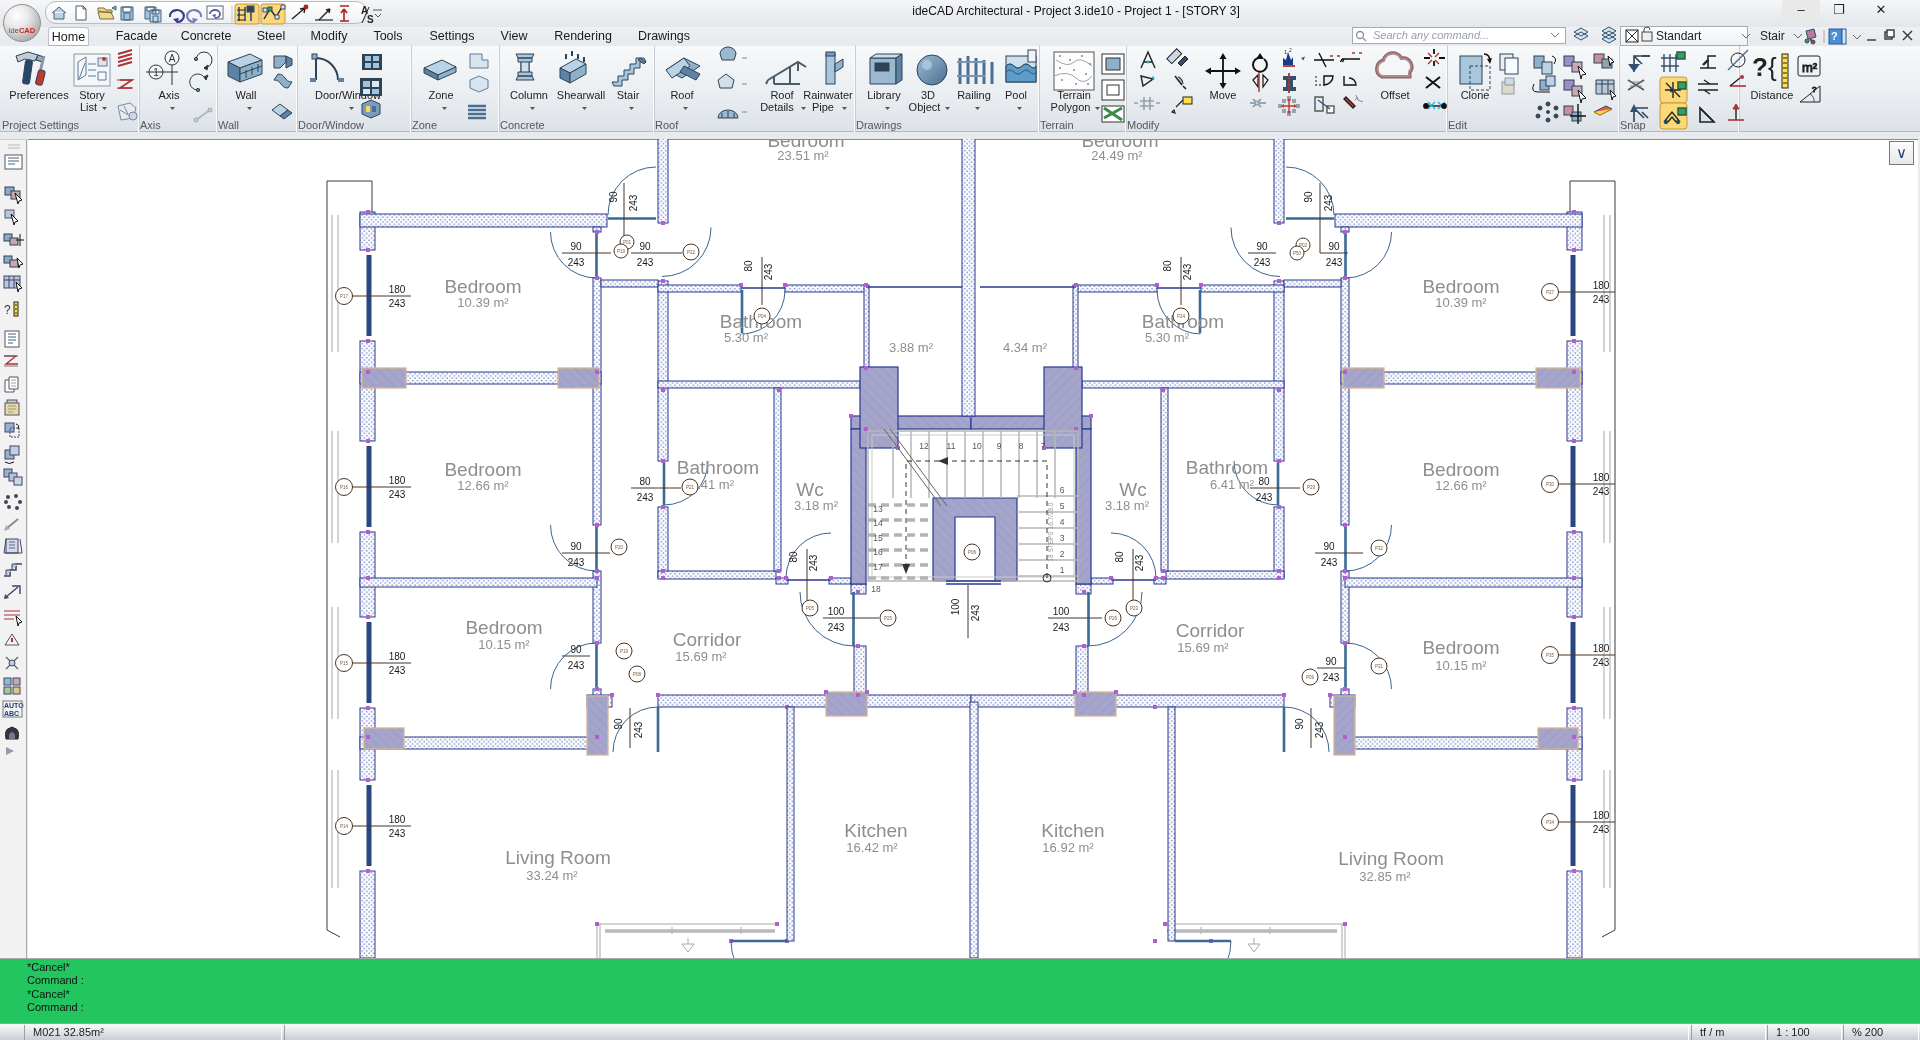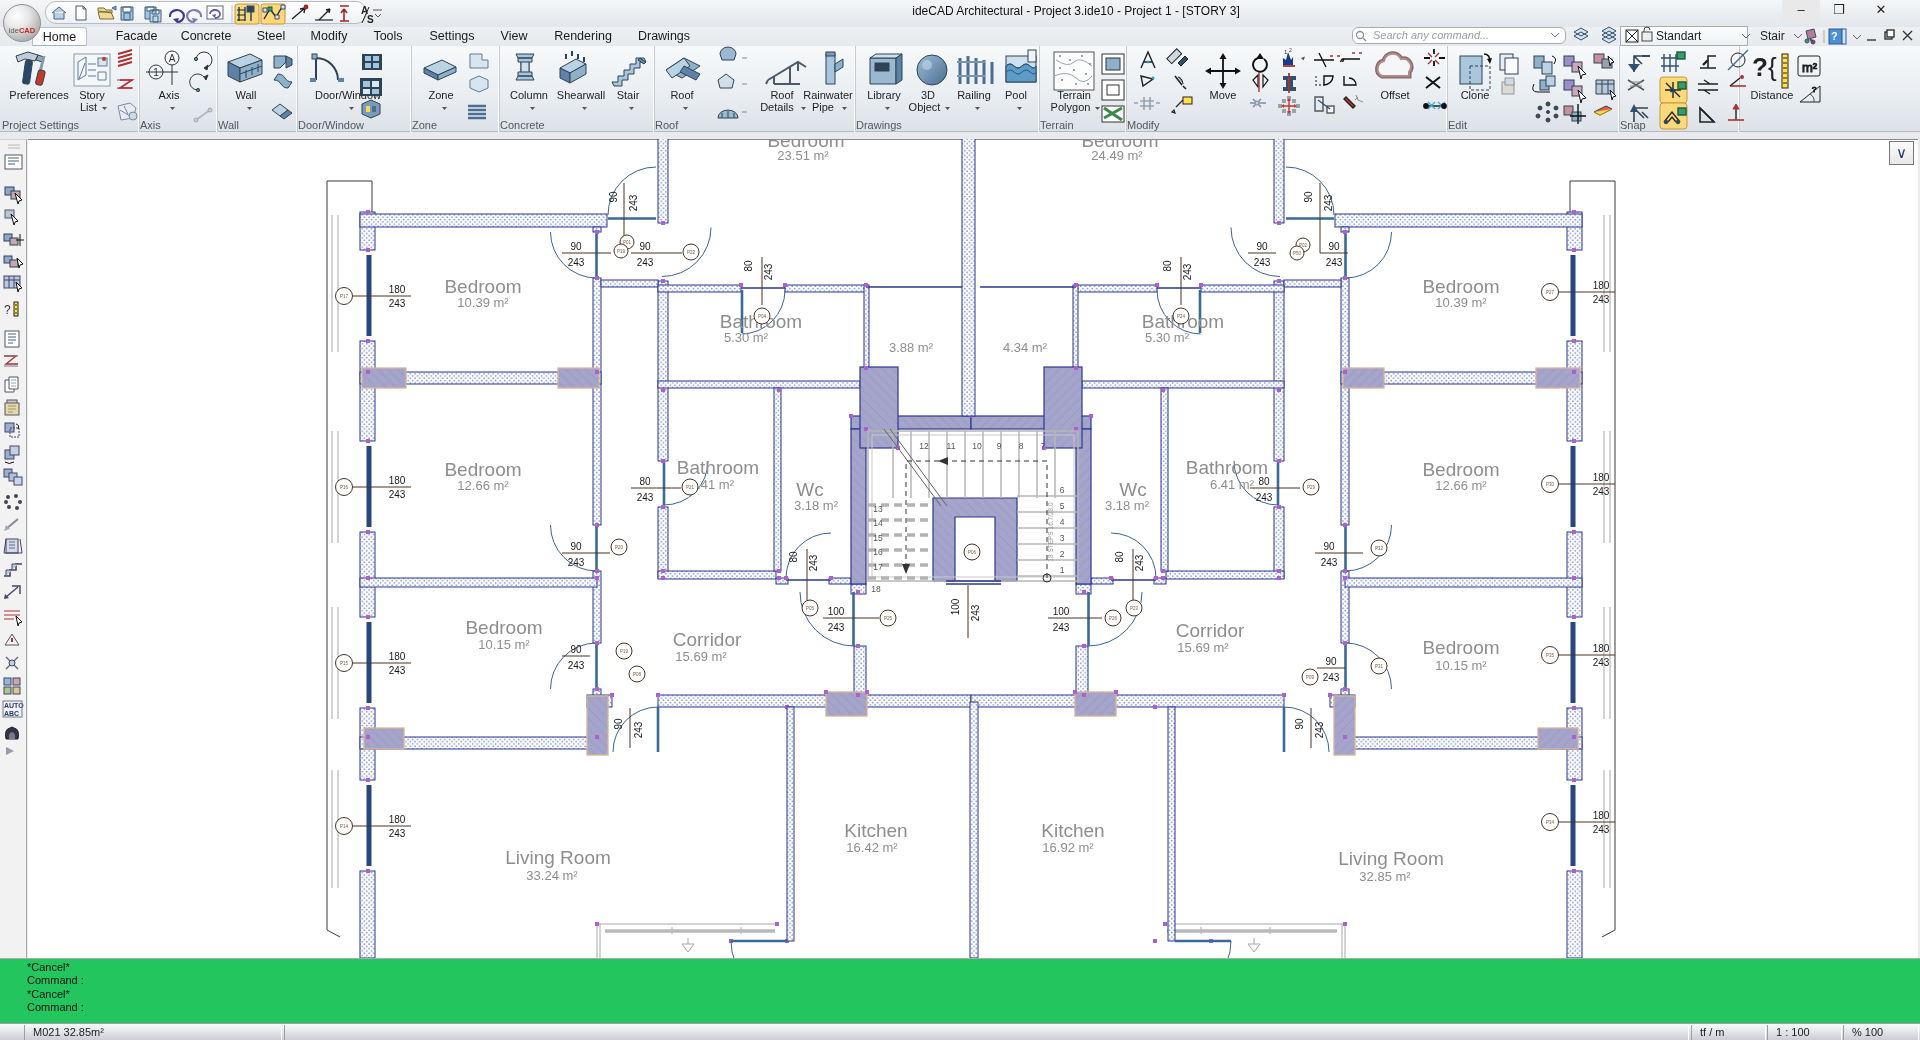--- a/index.html
+++ b/index.html
@@ -14,21 +14,21 @@
 #tabs{position:absolute;left:0;top:27px;width:1920px;height:19px;background:linear-gradient(#eef0f3,#e6e9ed)}
 .tab{position:absolute;top:0;height:19px;font-size:12.5px;color:#1a1a1a;text-align:center;padding-top:2px}
 .tab.sel{background:#fdfdfe;border:1px solid #b9c3cf;border-bottom:none;border-radius:3px 3px 0 0;box-shadow:0 -1px 0 #9eb6d4 inset}
 #ribbon{position:absolute;left:0;top:46px;width:1920px;height:86px;background:linear-gradient(#f7f9fa,#e9edf1 60%,#dde2e8);border-bottom:1px solid #b6bac0}
 .grp{position:absolute;top:0;height:86px;border-right:1px solid #c7cbd1;box-shadow:-1px 0 0 #fdfdfd inset}
 .glabel{position:absolute;bottom:1px;width:100%;text-align:left;font-size:11px;color:#53575e}
 .blabel{position:absolute;font-size:11px;color:#222;text-align:center;line-height:12px}
 .dn{display:inline-block;width:7px;height:5px;vertical-align:middle}
 svg{position:absolute;overflow:visible}
 svg.ic{overflow:hidden}
-#searchbox{position:absolute;left:1352px;top:27px;width:214px;height:17px;background:#fff;border:1px solid #a8acb2;border-radius:6px;font-size:11px;color:#9aa0a8;font-style:italic;padding:1px 0 0 20px}
+#searchbox{position:absolute;left:1352px;top:27px;width:214px;height:17px;background:#fff;border:1px solid #a8acb2;border-radius:0;font-size:11px;color:#9aa0a8;font-style:italic;padding:1px 0 0 20px}
 .tbtxt{position:absolute;top:29px;font-size:12px;color:#222}
 #lefttb{position:absolute;left:0;top:139px;width:27px;height:819px;background:#f2f2f2;border-top:1px solid #cfcfcf;border-right:1px solid #a9a9a9}
 #canvas{position:absolute;left:28px;top:139px;width:1890px;height:819px;background:#fff;border-top:1px solid #8a8a8a}
 #vbtn{position:absolute;left:1889px;top:141px;width:25px;height:24px;background:linear-gradient(#fcfcfc,#e8e8e8);border:1px solid #777;color:#223a7a;font-size:15px;text-align:center;line-height:22px;z-index:5}
 #cmd{position:absolute;left:0;top:958px;width:1920px;height:65px;background:#22c55e;border-top:1px solid #adadad;font-size:11px;color:#111;padding:2px 0 0 27px;line-height:13.4px}
 #status{position:absolute;left:0;top:1023px;width:1920px;height:17px;background:linear-gradient(#fbfbfb,#c9cdd5);border-top:1px solid #9a9ea6;font-size:11px;color:#222}
 .scell{position:absolute;top:1px;height:15px;border-left:1px solid #9aa0a8;border-right:1px solid #fff;padding:1px 8px 0 8px}
 </style></head>
 <body>
 <div id="titlebar">
@@ -88,21 +88,21 @@
         <text x="312" y="11" font-size="10" font-weight="bold">A</text>
         <path d="M320 4l-7 16" stroke="#222"></path>
         <text x="318" y="20" font-size="10" font-weight="bold">S</text>
       </g>
 </g>
 </svg>
 <svg id="qatmore" viewBox="0 0 14 10">
     <path d="M2 2h9M4 6l3 3 3-3" stroke="#555" fill="none"></path>
   </svg>
 <div id="tabs">
-<div class="tab sel" style="left:32px;width:55px">Home</div>
+<div class="tab sel" style="left:48px;width:41px">Home</div>
 <div class="tab" style="left:110px;width:53px">Facade</div>
 <div class="tab" style="left:172px;width:68px">Concrete</div>
 <div class="tab" style="left:248px;width:46px">Steel</div>
 <div class="tab" style="left:303px;width:52px">Modify</div>
 <div class="tab" style="left:364px;width:48px">Tools</div>
 <div class="tab" style="left:421px;width:62px">Settings</div>
 <div class="tab" style="left:492px;width:44px">View</div>
 <div class="tab" style="left:545px;width:76px">Rendering</div>
 <div class="tab" style="left:629px;width:70px">Drawings</div>
 </div>
@@ -1128,14 +1128,14 @@
       <text class="ot" x="1113" y="620">P26</text>
 </g>
 </svg>
 <div id="vbtn">∨</div>
 <div id="cmd">*Cancel*<br>Command :<br>*Cancel*<br>Command :</div>
 <div id="status">
 <div class="scell" style="left:24px;width:258px">M021 32.85m²</div>
 <div class="scell" style="left:284px;width:1405px"></div>
 <div class="scell" style="left:1691px;width:75px">tf / m</div>
 <div class="scell" style="left:1767px;width:75px">1 : 100</div>
-<div class="scell" style="left:1843px;width:76px">% 100</div>
+<div class="scell" style="left:1843px;width:76px">% 200</div>
 </div>
 
 </body></html>

